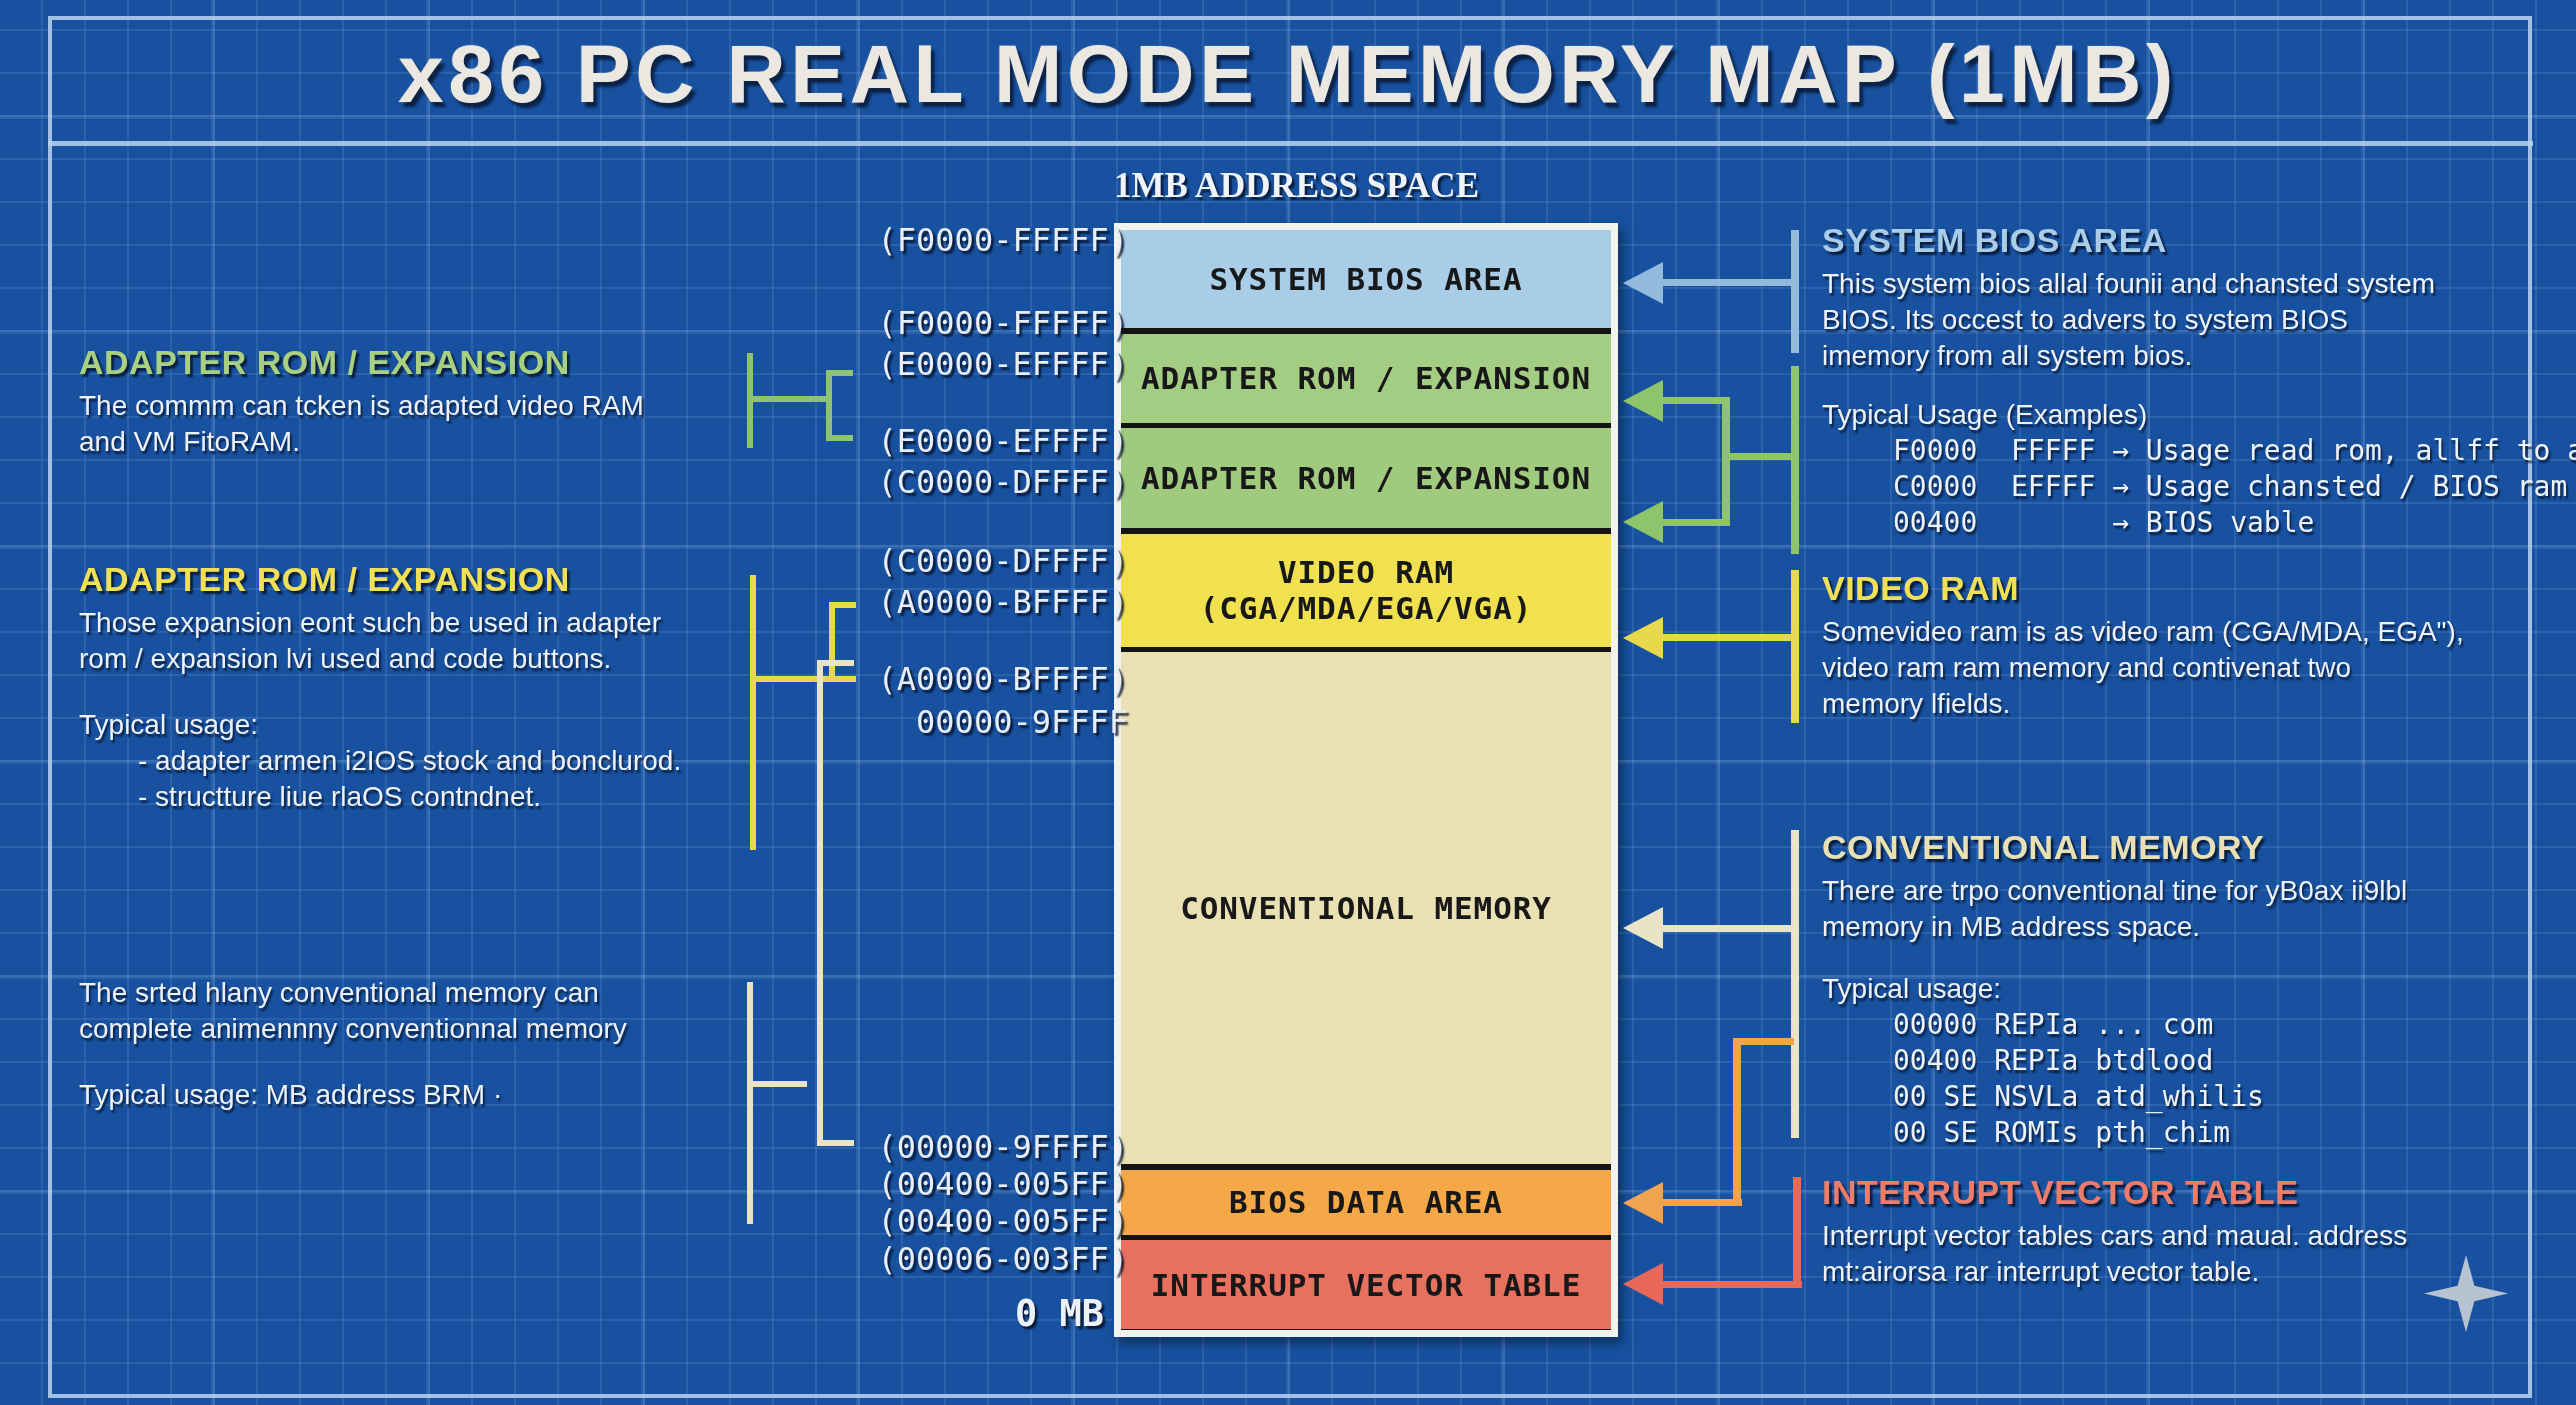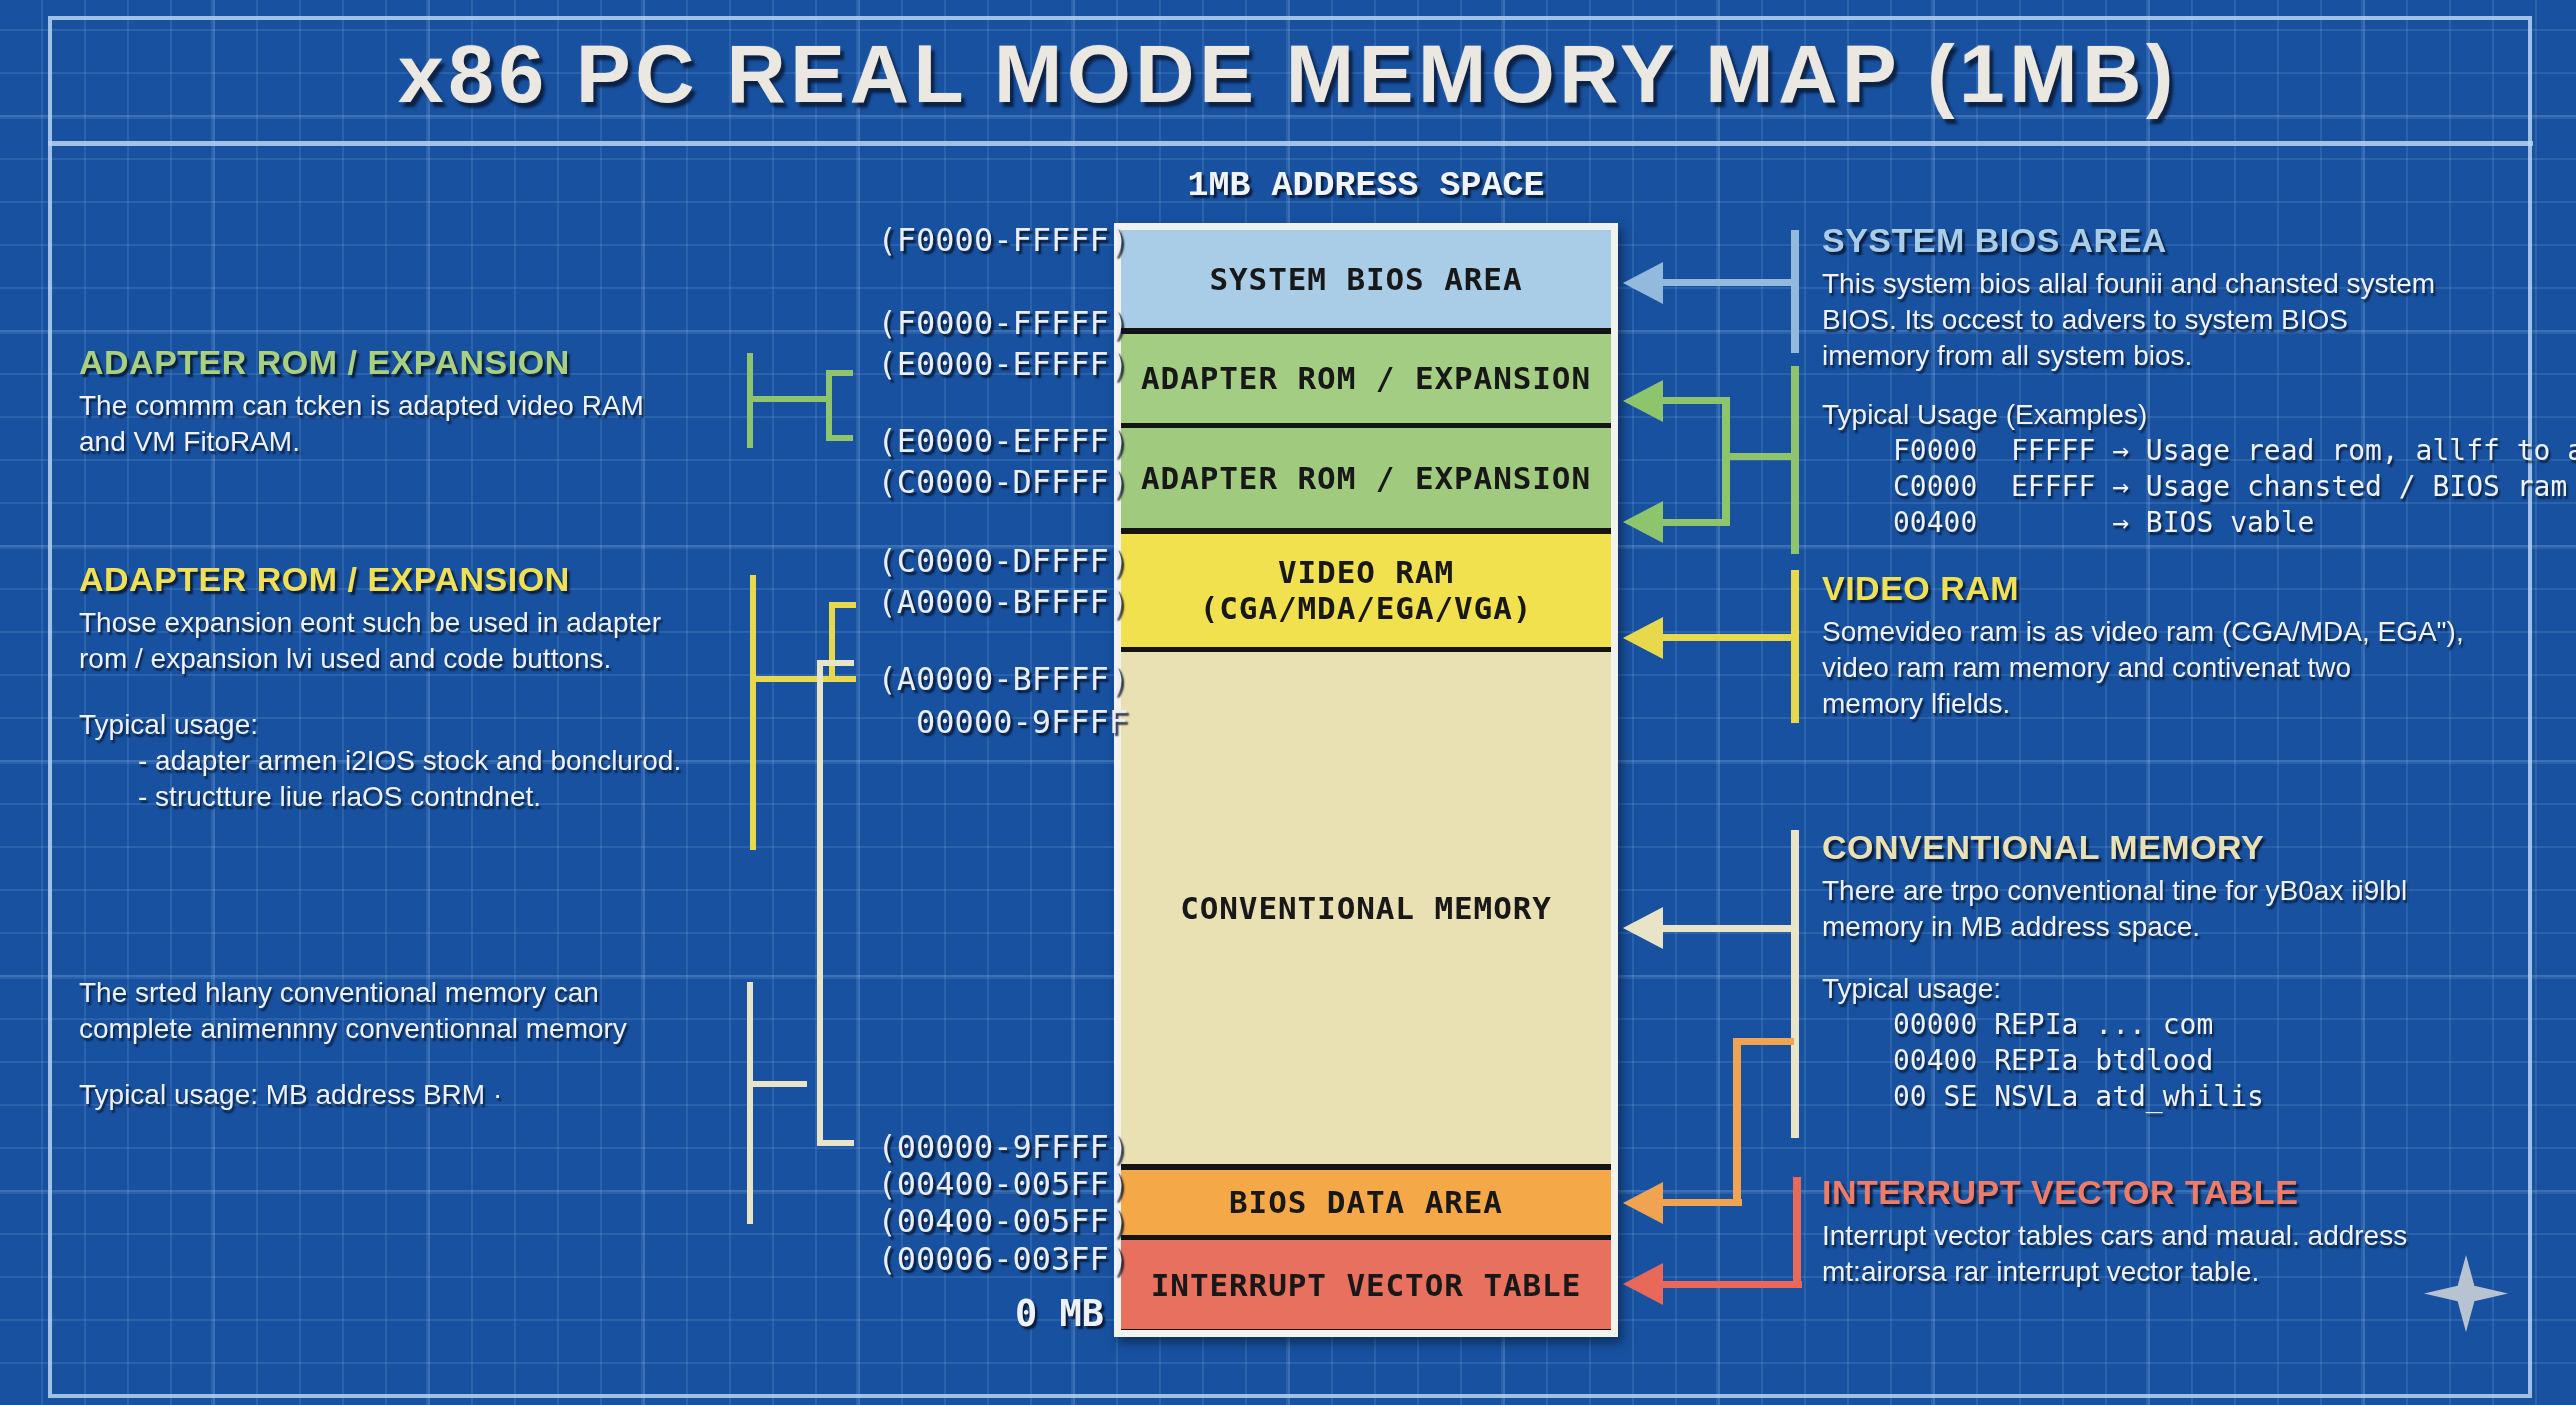--- a/index.html
+++ b/index.html
@@ -12,22 +12,22 @@
       repeating-linear-gradient(0deg, transparent 0 211px, rgba(185,215,250,0.12) 211px 215px),
       repeating-linear-gradient(90deg, transparent 0 211px, rgba(185,215,250,0.12) 211px 215px);
     font-family:"Liberation Sans", sans-serif;
   }
   .frame{position:absolute;left:48px;top:15.6px;width:2476px;height:1374px;
     border:4.6px solid rgba(185,212,240,0.85);pointer-events:none;}
   .title-sep{position:absolute;left:48px;top:141px;width:2485px;height:4.6px;background:rgba(185,212,240,0.85);}
   .title{position:absolute;left:0;top:27.4px;width:2576px;text-align:center;
     font-size:82px;font-weight:bold;letter-spacing:4.6px;color:#ebe8e2;
     text-shadow:3.7px 4.6px 2.7px rgba(8,18,40,0.75), 0 0 1.8px rgba(255,255,255,0.3);}
-  .col-header{position:absolute;left:1114px;top:166px;width:504px;text-align:center;
-    font-family:Liberation Mono, monospace;font-size:35px;font-weight:bold;color:#f0f3f7;
+  .col-header{position:absolute;left:1114px;top:166px;width:504px;
+    font-family:Liberation Serif, serif;font-size:35px;font-weight:bold;color:#f0f3f7;
     text-shadow:2.7px 2.7px 1.8px rgba(8,18,40,0.8);}
   .memcol{position:absolute;left:1114px;top:223px;width:504px;height:1114px;
     background:#141414;border:7.3px solid #f3f3ee;box-sizing:border-box;
     display:flex;flex-direction:column;box-shadow:3.7px 5.5px 9.1px rgba(5,15,35,0.5);}
   .seg{width:100%;display:flex;flex-direction:column;align-items:center;justify-content:center;
     font-family:"DejaVu Sans Mono", monospace;font-weight:bold;font-size:31px;color:#181818;
     letter-spacing:0.9px;flex:0 0 auto;}
   .seg + .seg{margin-top:5.5px;}
   .addr{position:absolute;left:732px;width:372px;text-align:right;
     font-family:"DejaVu Sans Mono", monospace;font-size:32px;color:#e9eef4;
@@ -150,20 +150,21 @@
     <h2 style="color:#e9e0b4;">CONVENTIONAL MEMORY</h2>
     <p>There are trpo conventional tine for yB0ax ii9lbl</p>
     <p>memory in MB address space.</p>
   </div>
 
   <div class="ann" style="left:1822px;top:971px;width:750px;">
     <p>Typical usage:</p>
     <p class="mono">00000 REPIa ... com</p>
     <p class="mono">00400 REPIa btdlood</p>
     <p class="mono">00 SE NSVLa atd_whilis</p>
+    <p class="mono">00 SE ROMIs pth_chim</p>
   </div>
 
   <div class="ann" style="left:1822px;top:1173px;width:732px;">
     <h2 style="color:#ef7b69;">INTERRUPT VECTOR TABLE</h2>
     <p>Interrupt vector tables cars and maual. address</p>
     <p>mt:airorsa rar interrupt  vector  table.</p>
   </div>
 
   <div class="vl" style="left:1791px;top:230px;height:123px;background:#93badd;"></div>
   <div class="hl" style="left:1658px;top:279px;width:137px;background:#93badd;"></div>

